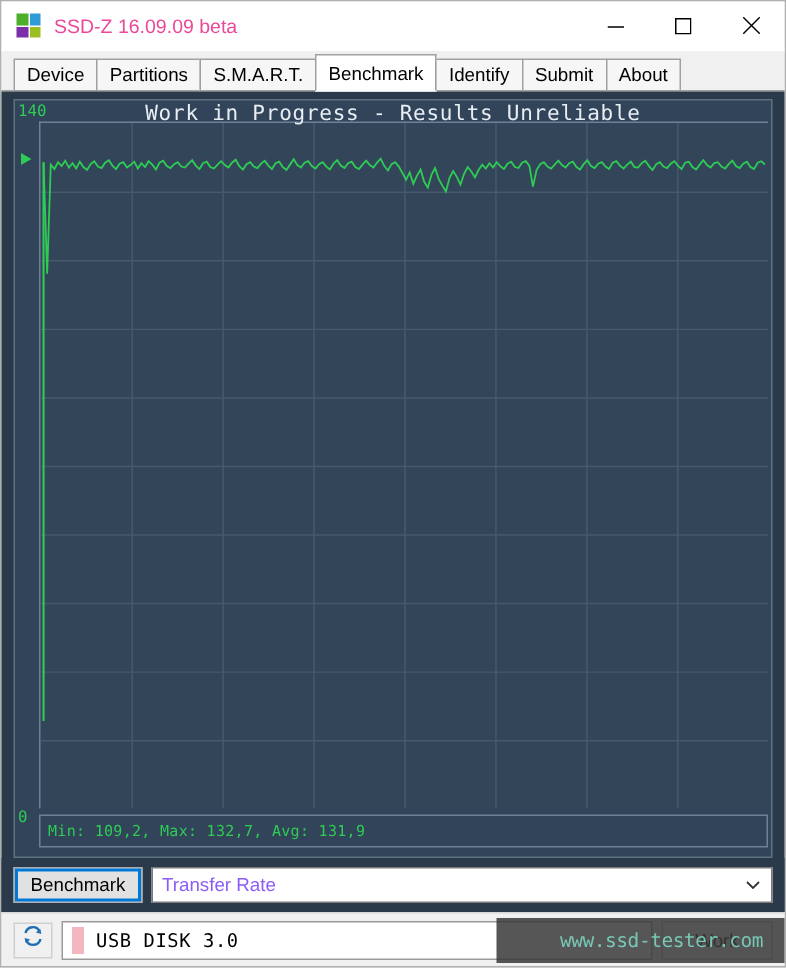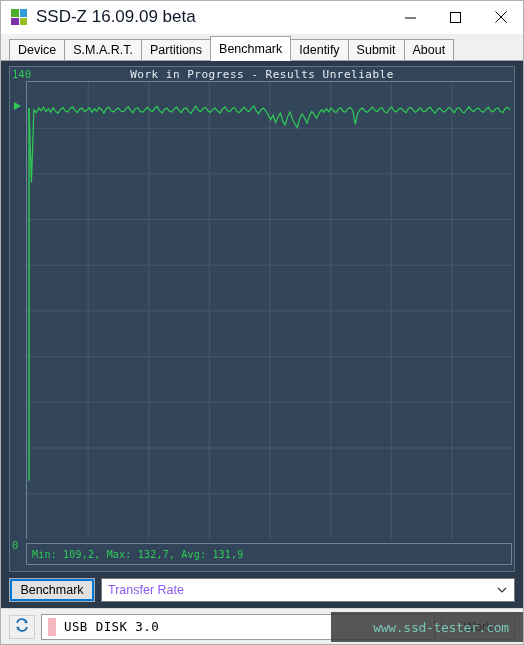--- a/index.html
+++ b/index.html
@@ -33,22 +33,22 @@
     width: 16px; height: 16px;
     margin-left: 10px; margin-right: 9px;
     display: grid;
     grid-template-columns: 1fr 1fr;
     grid-template-rows: 1fr 1fr;
     gap: 1px;
     flex: none;
   }
   .app-icon i { display:block; }
   .app-title {
-    font-size: 17px;
-    color: #0f172a;
+    font-size: 13px;
+    color: #ec4899;
     font-family: "Liberation Sans", sans-serif;
     white-space: nowrap;
     flex: 1;
   }
   .wbtns { display: flex; height: 32px; flex: none; }
   .wbtn {
     width: 45px; height: 32px;
     display: flex; align-items: center; justify-content: center;
     color: #000;
   }
@@ -101,21 +101,21 @@
     flex: 1;
     background: #31445a;
     border: 1px solid #5d7182;
     box-sizing: border-box;
   }
   .chart-title {
     position: absolute;
     top: 1px; left: 0; right: 0;
     text-align: center;
     font-family: "DejaVu Sans Mono", monospace;
-    font-size: 11px;
+    font-size: 14px;
     color: #e8eef3;
     letter-spacing: 0.5px;
     z-index: 4;
     pointer-events: none;
   }
   .axis-max, .axis-min {
     position: absolute;
     left: 2px;
     font-family: "DejaVu Sans Mono", monospace;
     font-size: 10.5px;
@@ -301,22 +301,22 @@
         <svg width="12" height="12" viewBox="0 0 12 12">
             <line x1="0.5" y1="0.5" x2="11.5" y2="11.5" stroke="#000" stroke-width="1"></line>
             <line x1="11.5" y1="0.5" x2="0.5" y2="11.5" stroke="#000" stroke-width="1"></line>
           </svg>
       </div>
     </div>
   </div>
 
   <div class="tabstrip">
     <div class="tab">Device</div>
+    <div class="tab">Partitions</div>
     <div class="tab">S.M.A.R.T.</div>
-    <div class="tab">Partitions</div>
     <div class="tab active">Benchmark</div>
     <div class="tab">Identify</div>
     <div class="tab">Submit</div>
     <div class="tab">About</div>
   </div>
 
   <div class="page">
 
     <div class="chart-wrap">
       <div class="chart-title">Work in Progress - Results Unreliable</div>

